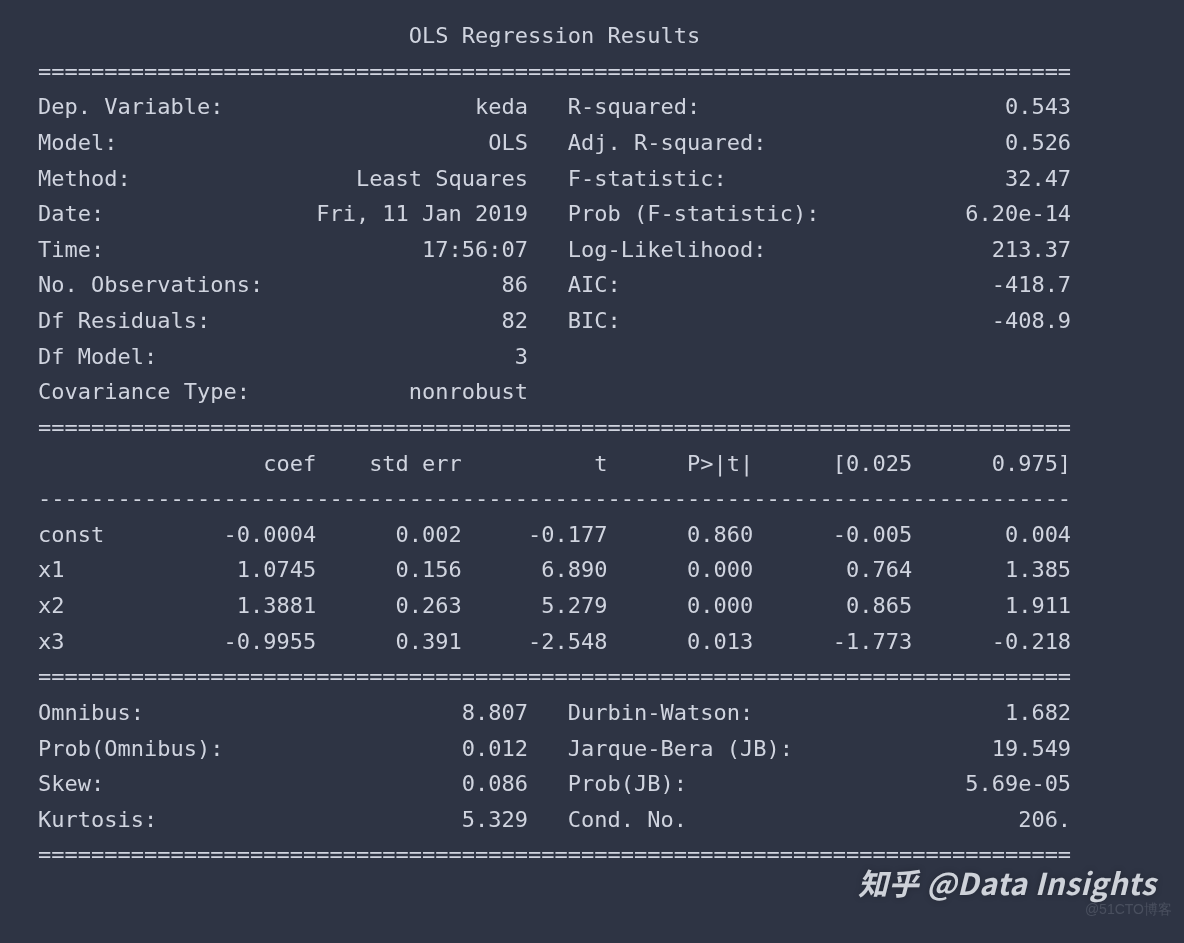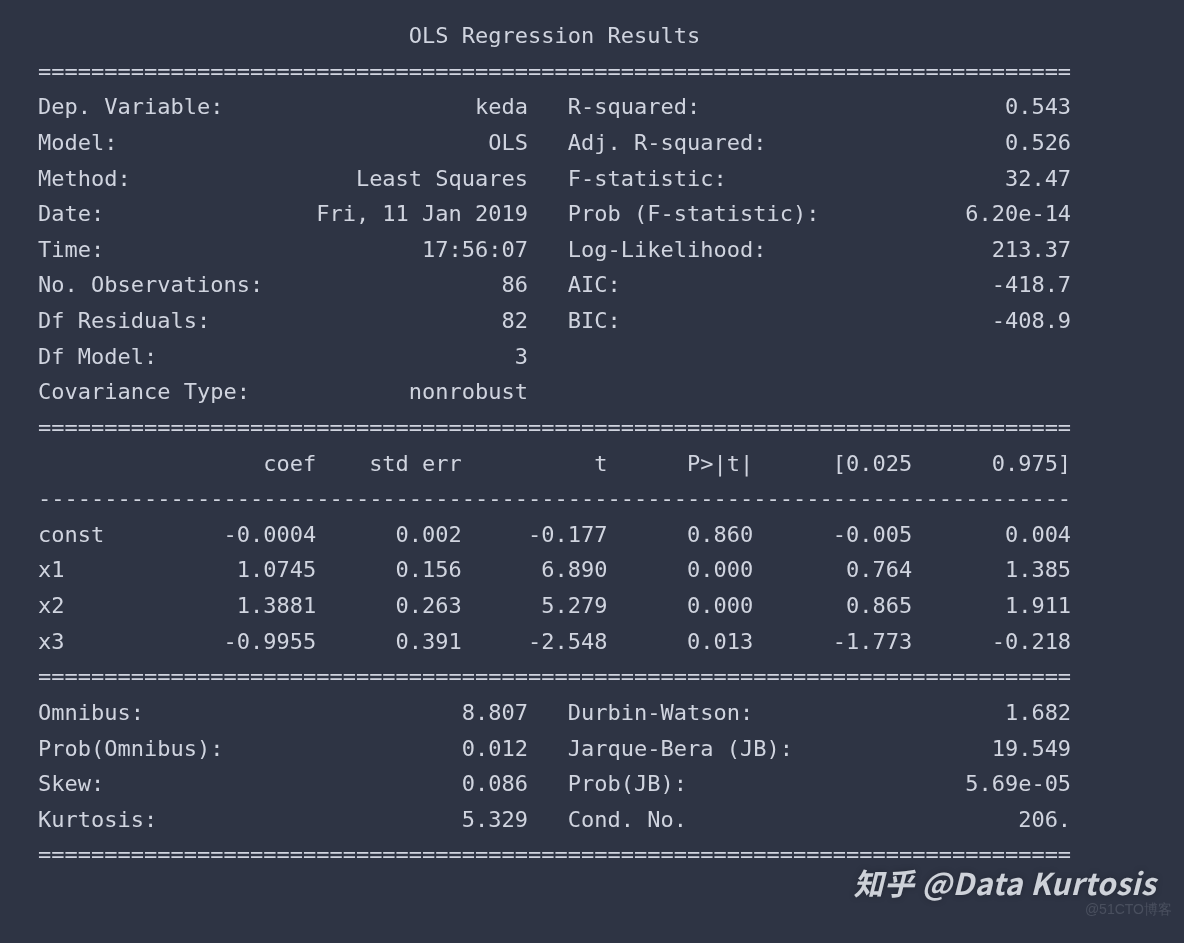--- a/index.html
+++ b/index.html
@@ -79,14 +79,14 @@
 x2             1.3881      0.263      5.279      0.000       0.865       1.911
 x3            -0.9955      0.391     -2.548      0.013      -1.773      -0.218
 ==============================================================================
 Omnibus:                        8.807   Durbin-Watson:                   1.682
 Prob(Omnibus):                  0.012   Jarque-Bera (JB):               19.549
 Skew:                           0.086   Prob(JB):                     5.69e-05
 Kurtosis:                       5.329   Cond. No.                         206.
 ==============================================================================</pre>
 </div>
 
-<div class="watermark-zhihu">知乎 @Data Kurtosis</div>
+<div class="watermark-zhihu">知乎 @Data Insights</div>
 <div class="watermark-blog">@51CTO博客</div>
 
 </body></html>

